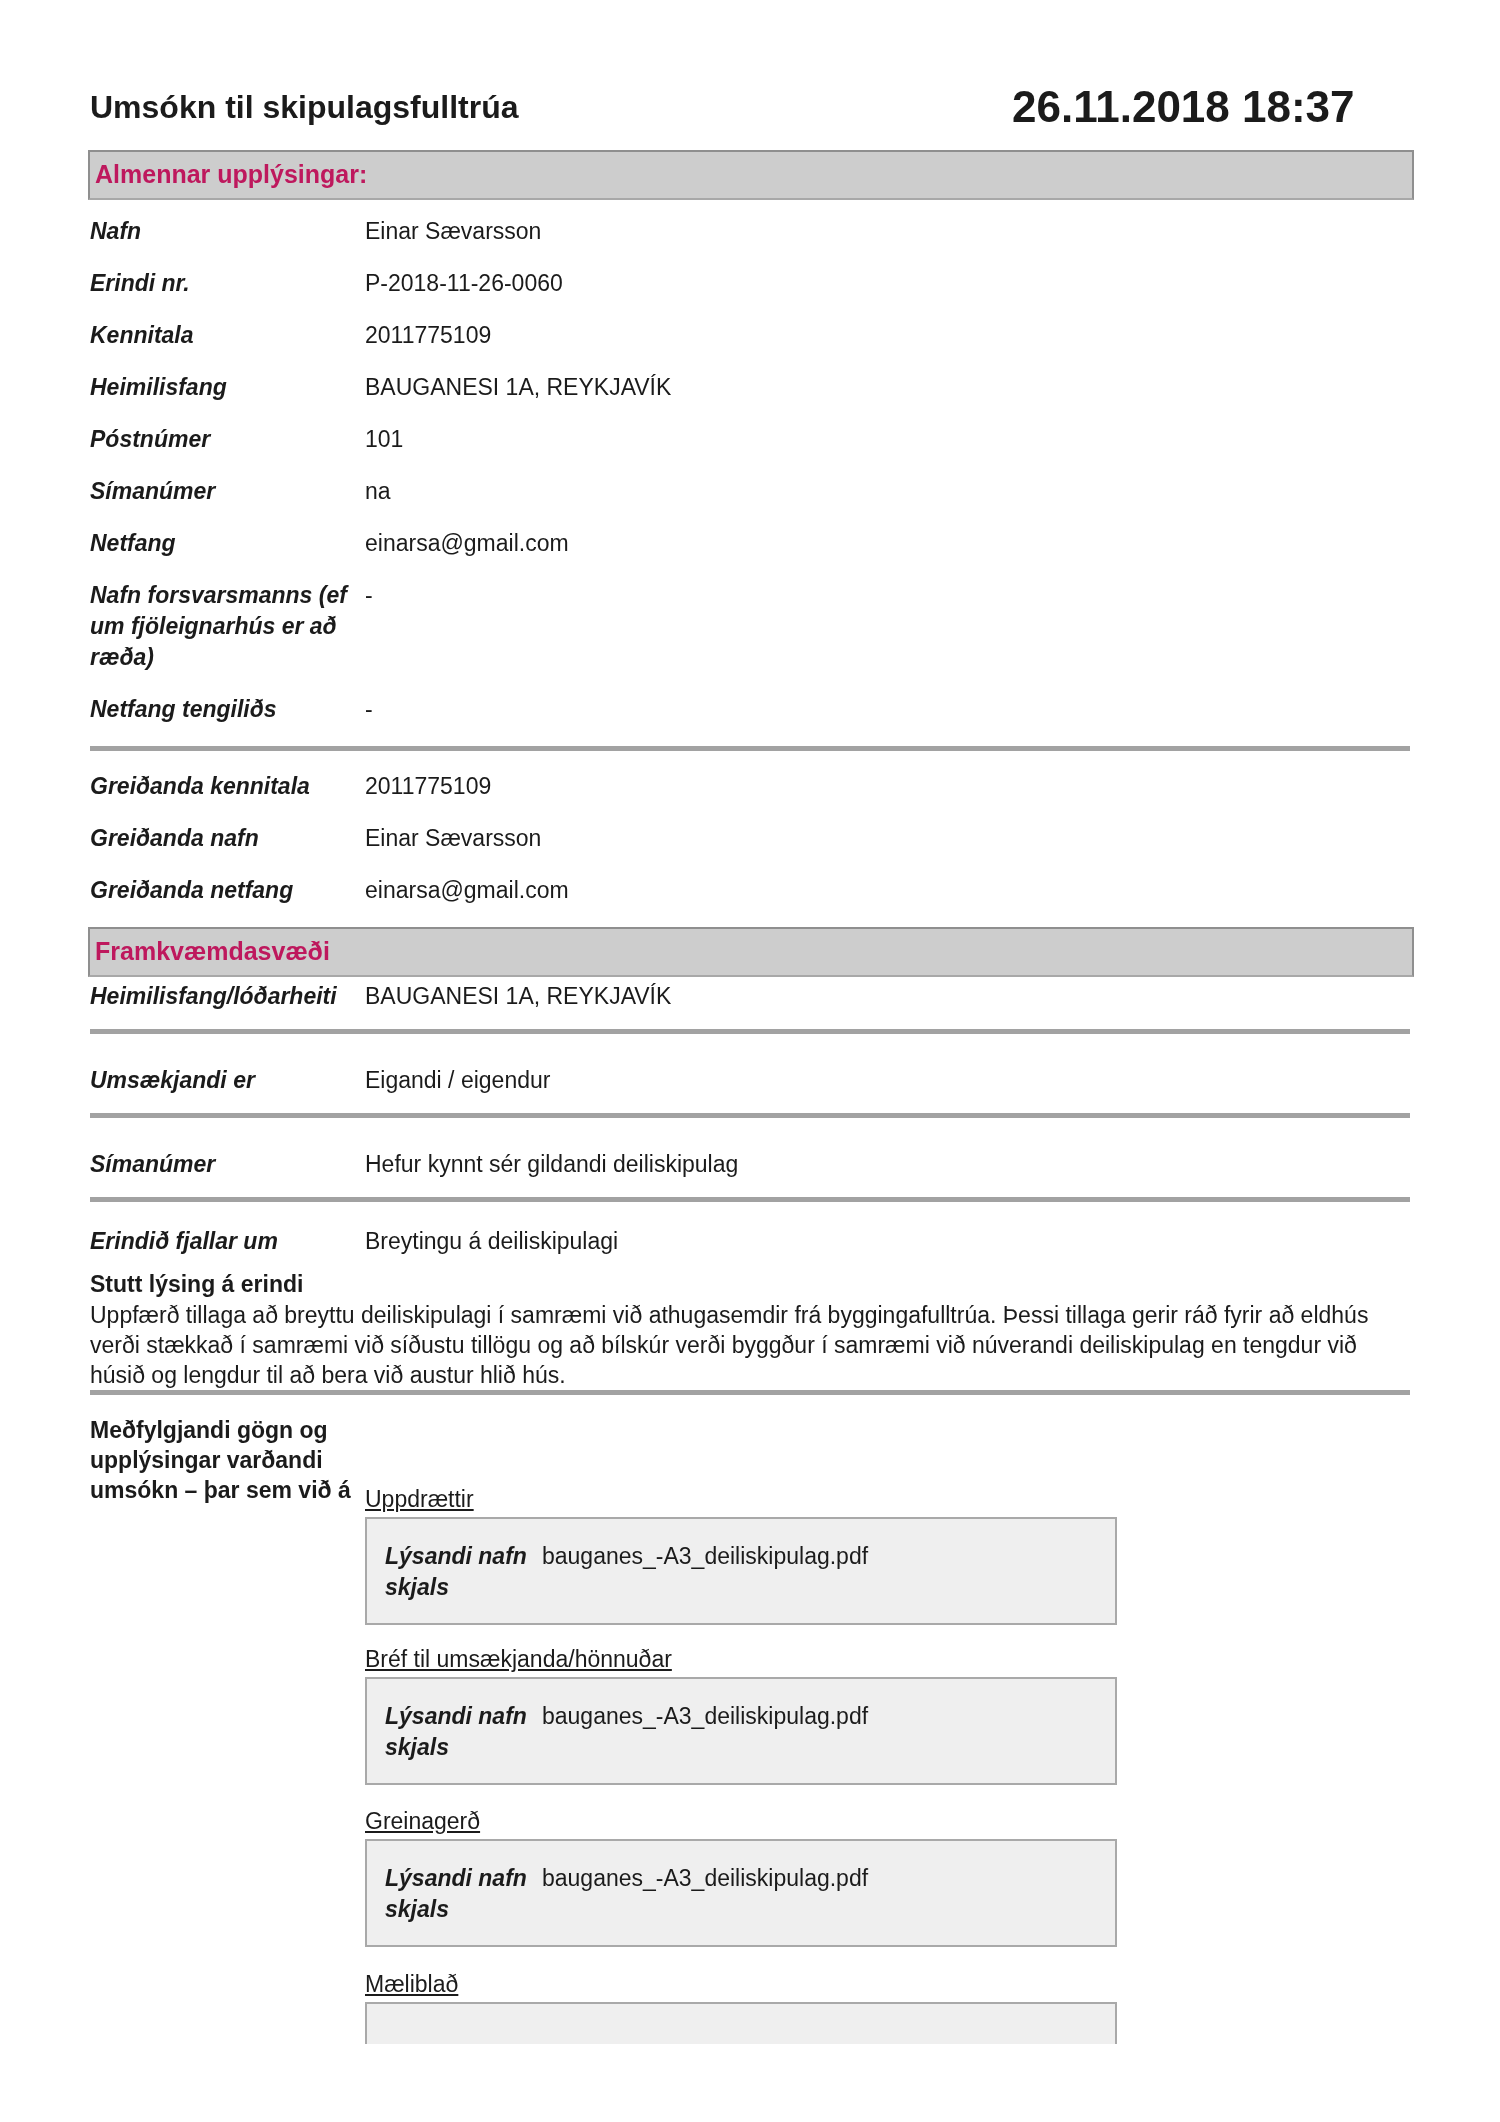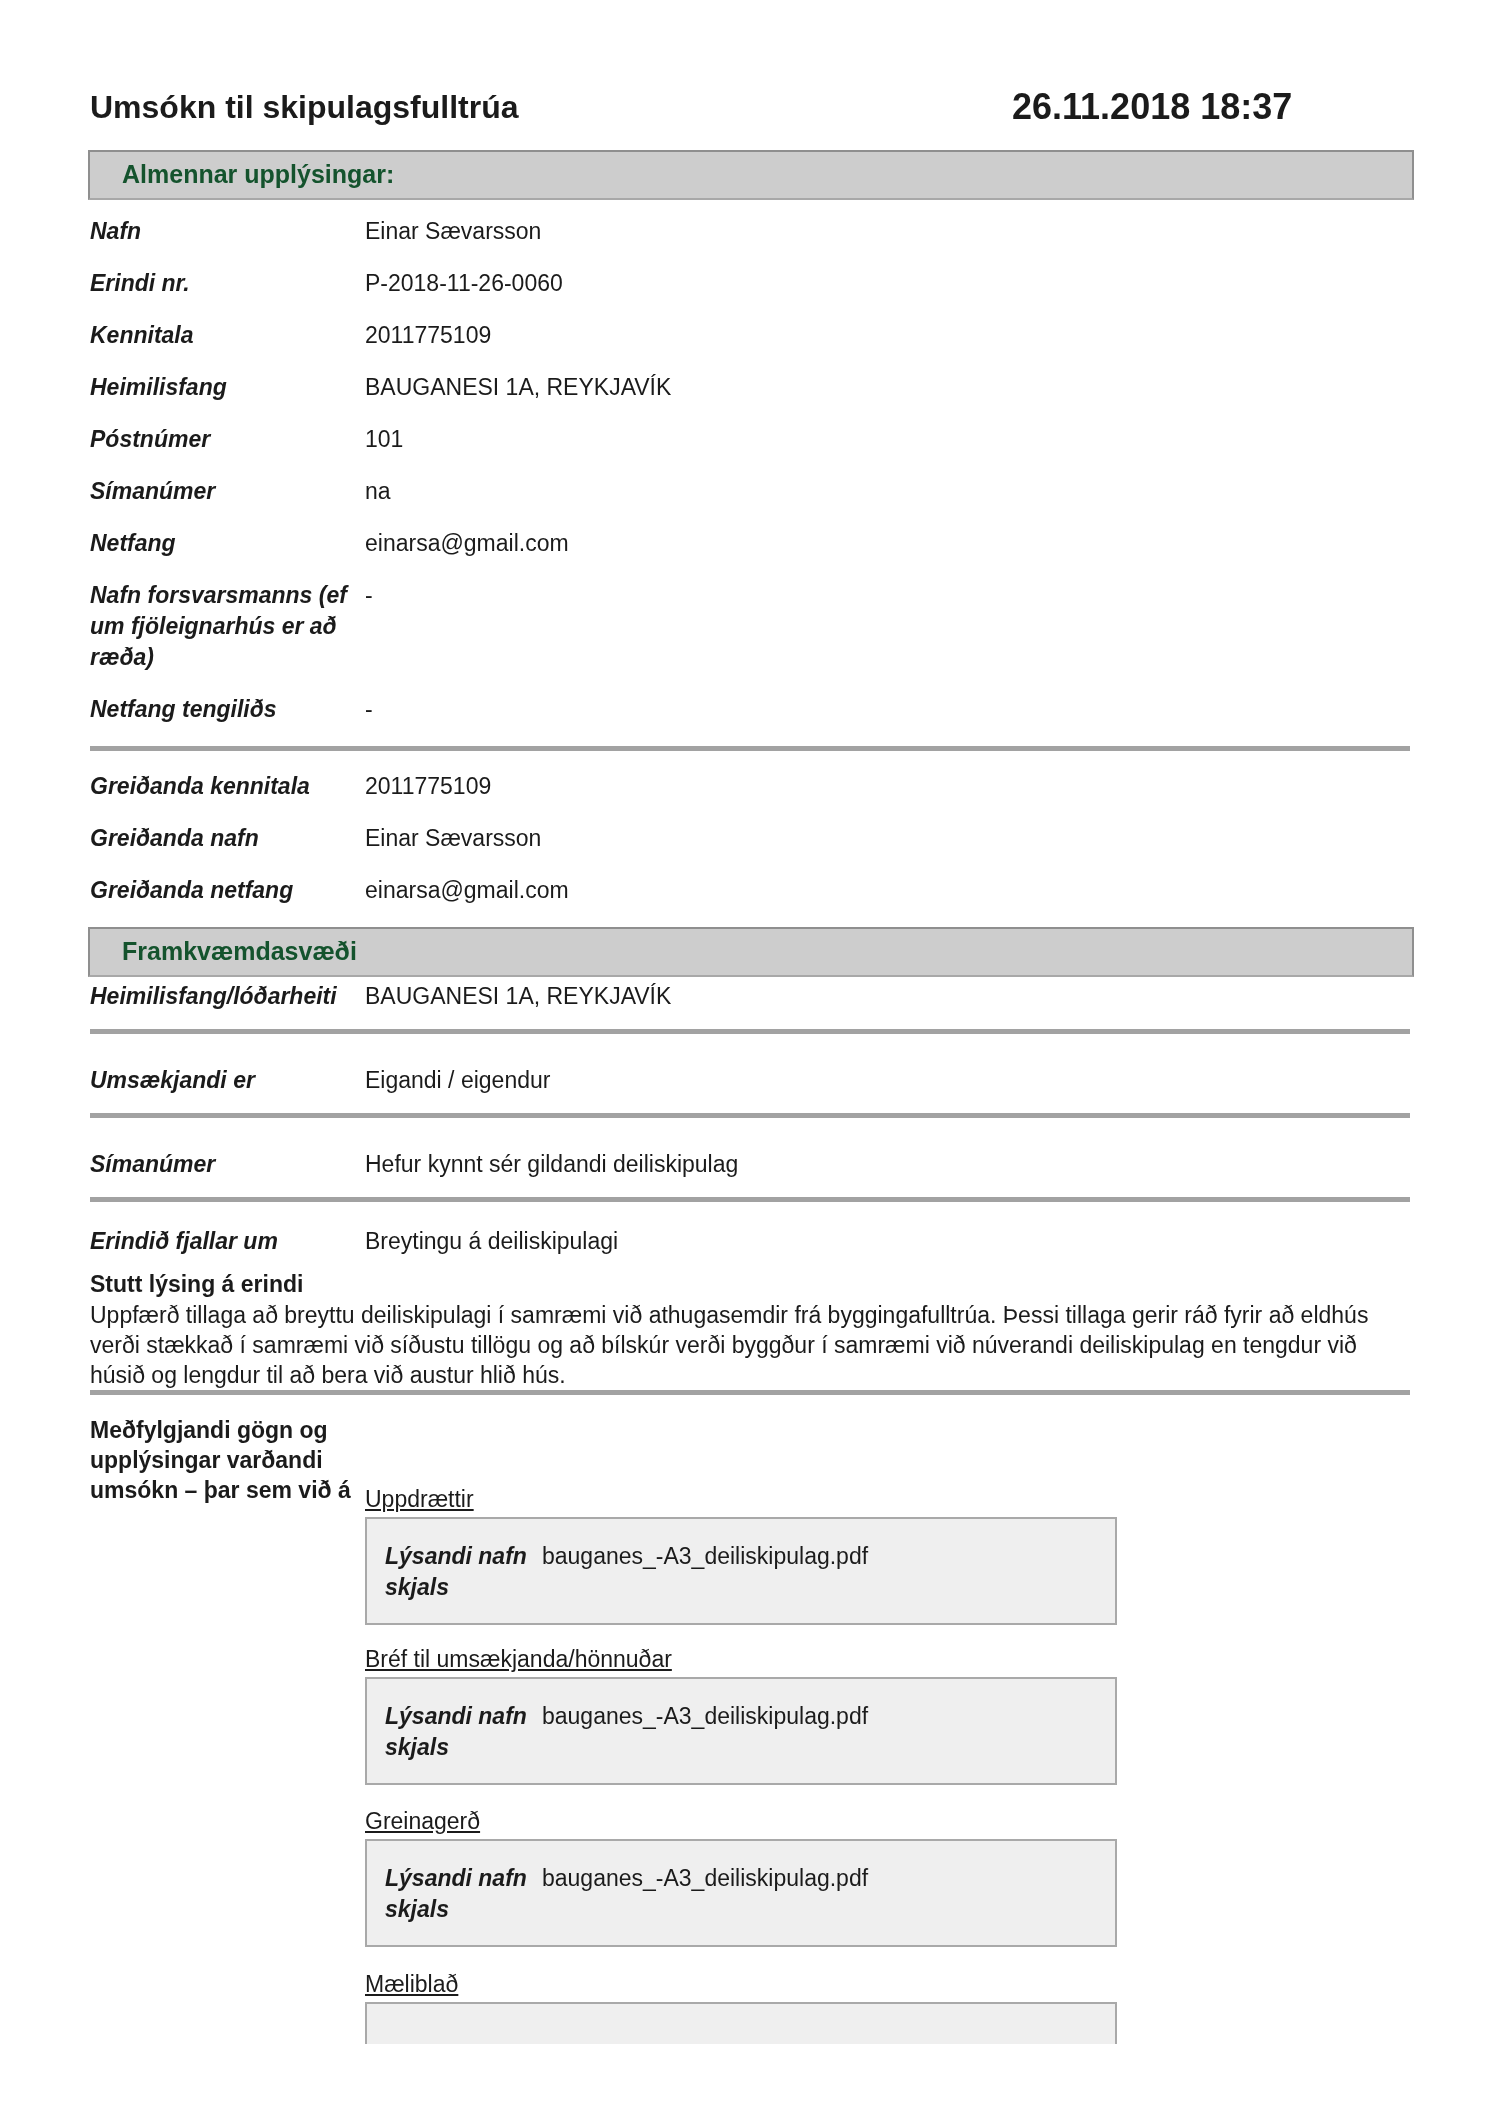--- a/index.html
+++ b/index.html
@@ -8,34 +8,34 @@
     width:1500px;
     height:2122px;
     background:#ffffff;
     font-family:"Liberation Sans","DejaVu Sans",sans-serif;
     color:#1b1b1b;
     overflow:hidden;
   }
   .content{margin:0 90px;}
   .doc-header{position:relative;margin:88px 90px 0 90px;height:38px;}
   .doc-title{font-size:32px;font-weight:bold;line-height:38px;margin:0;display:inline-block;}
-  .doc-date{position:absolute;left:922px;top:0;font-size:36px;font-weight:bold;line-height:38px;white-space:nowrap;}
+  .doc-date{position:absolute;left:922px;top:0;font-size:44px;font-weight:bold;line-height:38px;white-space:nowrap;}
   .section-bar{
     margin:0 88px;
     box-sizing:border-box;
     width:1326px;
     height:50px;
     background:#cdcdcd;
     border:2px solid #8f8f8f;
     border-bottom-color:#a8a8a8;
     line-height:45px;
-    padding-left:32px;
+    padding-left:5px;
     font-size:25px;
     font-weight:bold;
-    color:#14532d;
+    color:#be185d;
   }
   .bar-first{margin-top:24px;}
   .bar-second{margin-top:0;}
   .rows{margin-top:16px;}
   .field-row{display:flex;font-size:23px;line-height:31px;margin-bottom:21px;}
   .field-label{width:275px;flex-shrink:0;font-weight:bold;padding-right:10px;box-sizing:border-box;font-style:italic;}
   .field-value{flex:1;}
   .divider{height:5px;background:#a2a2a2;border:0;margin:0;}
   .rows-payer{margin-top:20px;}
   .single-row{margin-bottom:0;}

